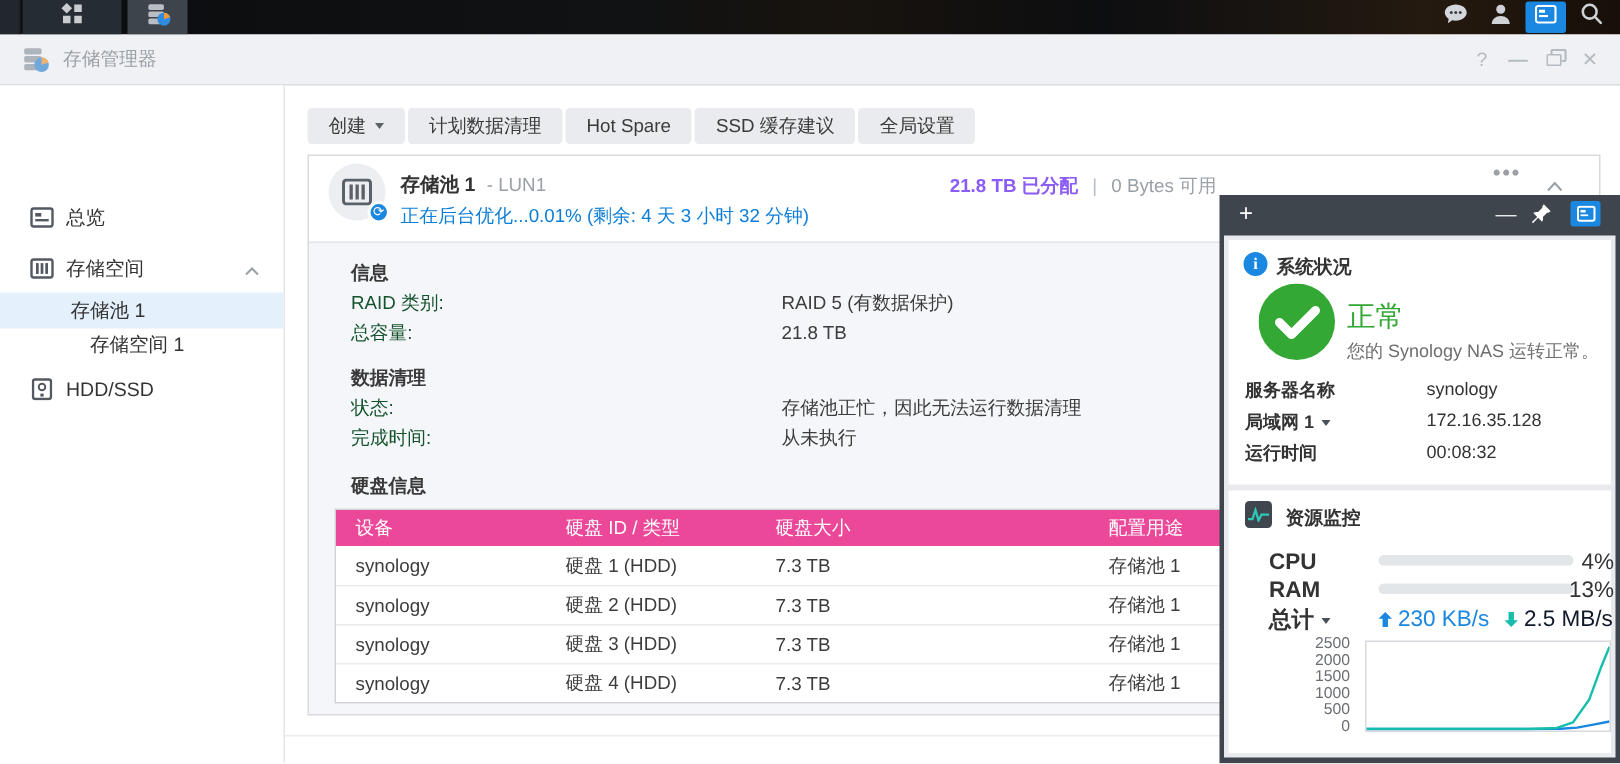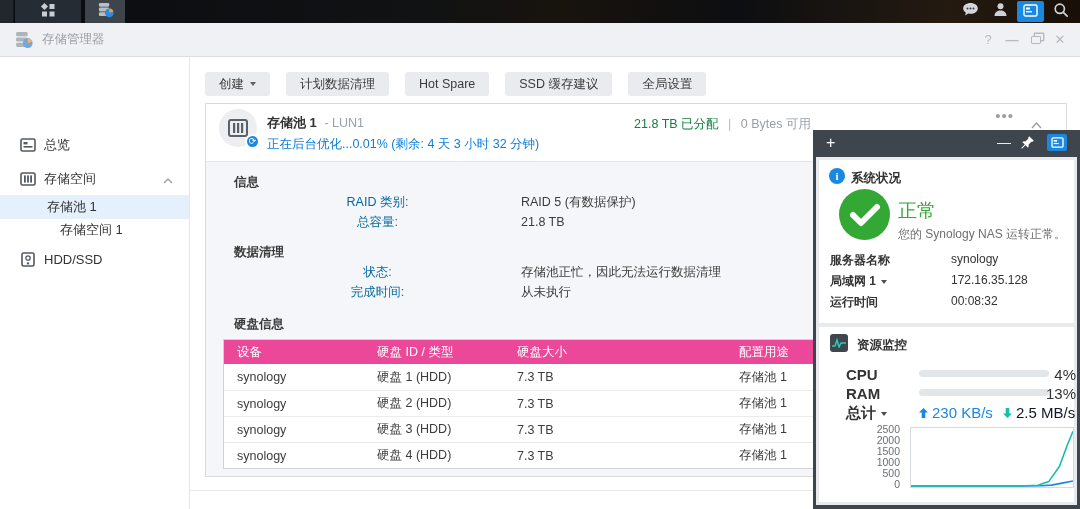--- a/index.html
+++ b/index.html
@@ -34,52 +34,52 @@
   .sidebar { position:absolute; left:0; top:57px; width:190px; height:452px;
     background:#fff; border-right:1px solid #e4e6e9; }
   .si { position:absolute; left:0; width:189px; height:24px; display:flex; align-items:center;
     font-size:13px; color:#333; cursor:pointer; }
   .si .ico { position:absolute; left:20px; width:16px; height:16px; display:flex; align-items:center; justify-content:center; }
   .si .lbl { position:absolute; left:44px; }
   .si.sel { background:#e4f0fb; }
   .si .chev { position:absolute; right:16px; }
 
   
-  .toolbar { position:absolute; left:205px; top:72px; display:flex; gap:16px; }
+  .toolbar { position:absolute; left:205px; top:72px; display:flex; gap:2px; }
   .btn { height:24px; background:#e9ebee; border:none; border-radius:3px; font-size:12.5px;
     color:#3b3b3b; padding:0 14px; display:flex; align-items:center; cursor:pointer;
     font-family:"Liberation Sans","DejaVu Sans",sans-serif; }
   .caret { width:0; height:0; border-left:3.5px solid transparent; border-right:3.5px solid transparent;
     border-top:4px solid #5c6166; margin-left:6px; }
 
   
   .pool-card { position:absolute; left:205px; top:103px; width:862px; height:374px;
     background:#fff; border:1px solid #d8dade; }
   .pool-header { position:relative; height:56px; background:#fff; }
   .pool-icon { position:absolute; left:13px; top:5px; width:38px; height:38px;
     background:#eceef1; border-radius:50%; display:flex; align-items:center; justify-content:center; }
   .sync-badge { position:absolute; right:-3px; bottom:-2px; width:15px; height:15px; background:#1a87e0;
     border:2px solid #fff; border-radius:50%; color:#fff; font-size:9px; line-height:11px; text-align:center; }
   .pool-title { position:absolute; left:61px; top:10px; font-size:13px; }
   .pool-name { font-weight:bold; color:#333; }
   .pool-lun { color:#9aa0a7; font-size:12.5px; margin-left:4px; }
   .pool-status { position:absolute; left:61px; top:32px; font-size:12.5px; color:#0d7ed8; }
   .pool-usage { position:absolute; right:255px; top:12px; font-size:12.5px; white-space:nowrap; }
-  .alloc { color:#15803d; font-weight:normal; }
+  .alloc { color:#8b5cf6; font-weight:bold; }
   .usep { color:#b7bcc2; margin:0 6px; font-weight:normal; }
   .avail { color:#9aa0a7; }
   .pool-ellipsis { position:absolute; right:52px; top:3px; color:#9aa0a6; font-size:15px;
     letter-spacing:1px; cursor:pointer; }
   .pool-collapse { position:absolute; right:24px; top:11px; cursor:pointer; }
 
   .pool-body { position:absolute; left:0; top:57px; right:0; bottom:0; background:#f5f6f9;
     border-top:1px solid #e3e5e9; padding-top:11px; font-size:12.5px; color:#3c3c3c; overflow:hidden; }
   .sec-h { font-weight:bold; color:#3a3a3a; padding-left:28px; height:19px; line-height:19px; }
   .kv { display:flex; padding-left:28px; height:20px; line-height:20px; }
-  .kv .k { width:287px; color:#0369a1;text-align:center; }
+  .kv .k { width:287px; color:#14532d; }
   .kv .v { color:#3c3c3c; }
   .gap-a { height:11px; } .gap-b { height:13px; }
 
   .disk-table { margin:5px 5px 0 17px; width:840px; background:#fff; border:1px solid #cfd3d8; }
   .thead { display:flex; height:24px; background:#ec4899; color:#fff; align-items:center; font-size:12.5px; }
   .trow { display:flex; height:26px; align-items:center; border-top:1px solid #e9ebee; font-size:12.5px; color:#3c3c3c; }
   .c1 { width:140px; padding-left:13px; } .c2 { width:140px; padding-left:13px; }
   .c3 { width:222px; padding-left:13px; } .c4 { flex:1; padding-left:13px; }
 
   .bottom-line { position:absolute; left:190px; top:490px; width:890px; height:1px; background:#e9ebed; }

